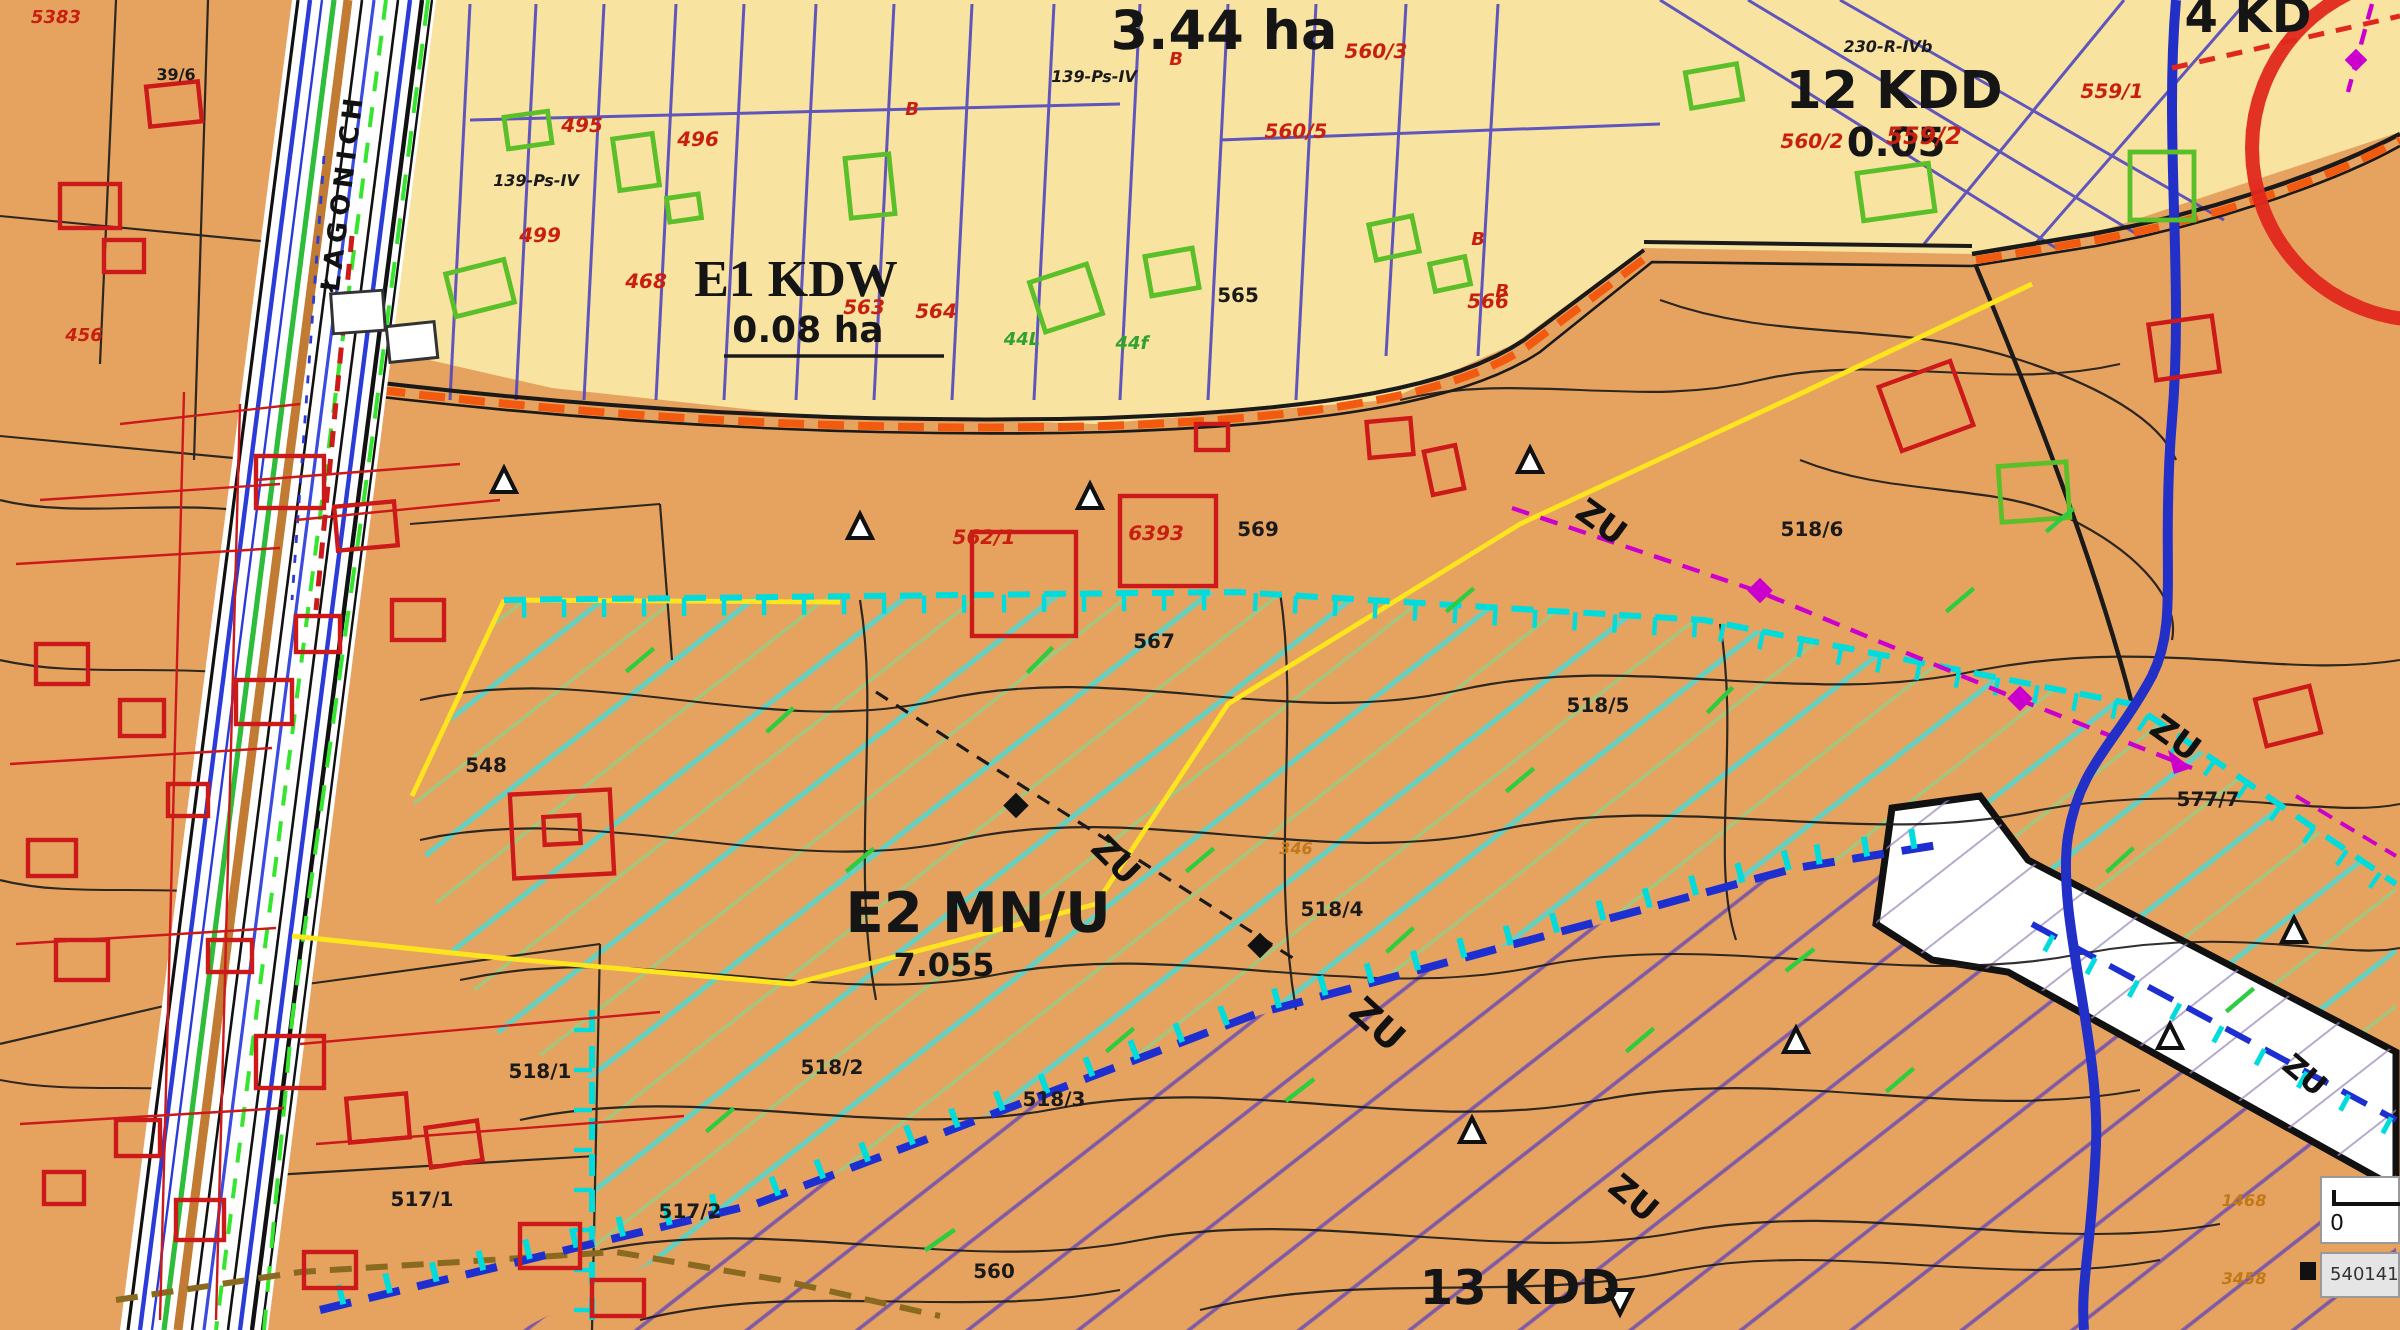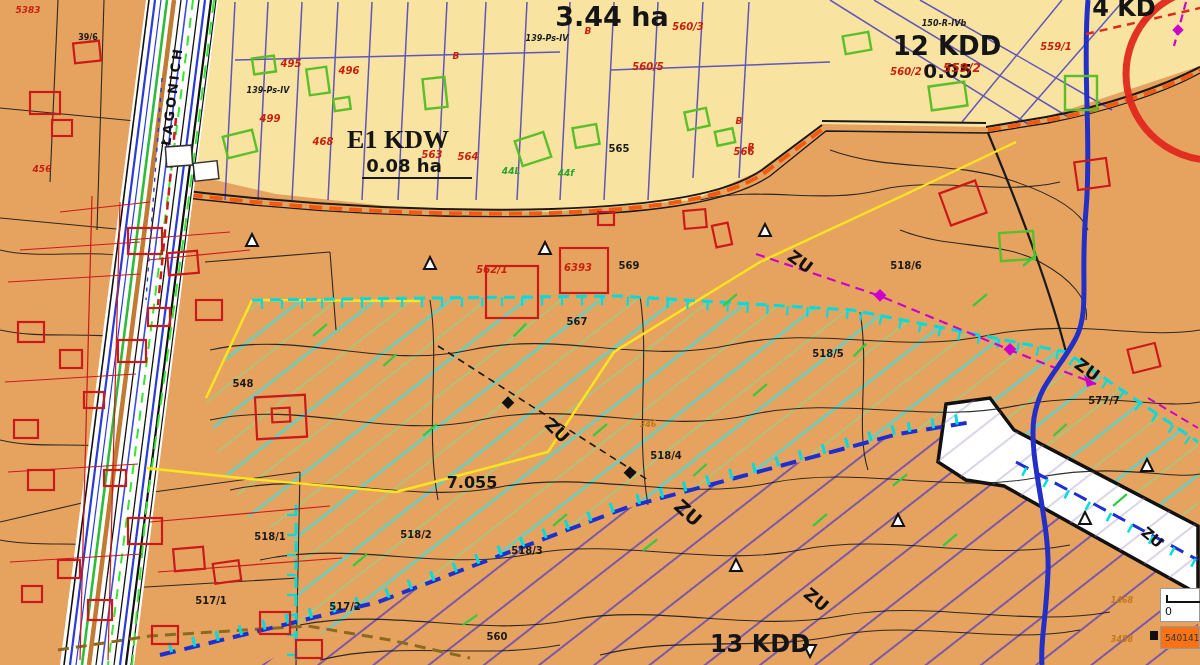--- a/index.html
+++ b/index.html
@@ -14,21 +14,21 @@
   
   .scalebox{
     position:absolute;left:1160px;top:588px;width:40px;height:34px;
     background:#fff;border:1px solid #999;box-sizing:border-box;
   }
   .scalebar{position:absolute;left:5px;top:12px;width:34px;height:2px;background:#111;}
   .scalebar .tick{position:absolute;left:0;top:-6px;width:2px;height:6px;background:#111;display:block;}
   .scalebox .zero{position:absolute;left:4px;top:16px;font-size:11px;color:#111;font-family:"DejaVu Sans",sans-serif;}
   .coordbox{
     position:absolute;left:1160px;top:626px;width:40px;height:23px;
-    background:#f97316;border:1px solid #999;box-sizing:border-box;
+    background:#e5e5e5;border:1px solid #999;box-sizing:border-box;
     display:flex;align-items:center;padding-left:4px;
   }
   .coordbox span{font-size:9px;color:#333;font-family:"DejaVu Sans",sans-serif;}
   .cmark{position:absolute;left:1150px;top:631px;width:8px;height:9px;background:#111;}
   
   .k{stroke:#1a1a1a;fill:none;}
   .red{stroke:#CC1A1A;fill:none;}
   .grn{stroke:#5BBF2A;fill:none;}
   .ind{stroke:#4F46C0;fill:none;}
 </style>
@@ -399,20 +399,21 @@
         <line x1="723.1056000119293" y1="305.7850884871789" x2="736.8943999880707" y2="294.2149115128211" stroke="#2ECC40" stroke-width="2.2"></line>
       </g>
   </svg>
 
   <div class="labels">
       <div class="lbl" style="left: 612px; top: 16px; font-size: 27px; color: rgb(21, 21, 21); font-weight: 700; transform: translate(-50%, -50%);">3.44 ha</div>
       <div class="lbl" style="left: 947px; top: 46px; font-size: 26px; color: rgb(21, 21, 21); font-weight: 700; transform: translate(-50%, -50%);">12 KDD</div>
       <div class="lbl" style="left: 948px; top: 71px; font-size: 20px; color: rgb(21, 21, 21); font-weight: 700; transform: translate(-50%, -50%);">0.05</div>
       <div class="lbl" style="left: 398px; top: 140px; font-size: 26px; color: rgb(21, 21, 21); font-weight: 700; transform: translate(-50%, -50%); font-family: Liberation Serif, serif;">E1 KDW</div>
       <div class="lbl" style="left: 404px; top: 166px; font-size: 18px; color: rgb(21, 21, 21); font-weight: 700; transform: translate(-50%, -50%);">0.08 ha</div>
+      <div class="lbl" style="left: 489px; top: 457px; font-size: 28px; color: rgb(21, 21, 21); font-weight: 700; transform: translate(-50%, -50%);">E2 MN/U</div>
       <div class="lbl" style="left: 472px; top: 483px; font-size: 16px; color: rgb(21, 21, 21); font-weight: 700; transform: translate(-50%, -50%);">7.055</div>
       <div class="lbl" style="left: 760px; top: 644px; font-size: 24px; color: rgb(21, 21, 21); font-weight: 700; transform: translate(-50%, -50%);">13 KDD</div>
       <div class="lbl" style="left: 1124px; top: 8px; font-size: 24px; color: rgb(21, 21, 21); font-weight: 700; transform: translate(-50%, -50%);">4 KD</div>
       <div class="lbl" style="left: 800px; top: 262px; font-size: 17px; color: rgb(17, 17, 17); font-weight: 700; transform: translate(-50%, -50%) rotate(36deg);">ZU</div>
       <div class="lbl" style="left: 1087px; top: 370px; font-size: 17px; color: rgb(17, 17, 17); font-weight: 700; transform: translate(-50%, -50%) rotate(36deg);">ZU</div>
       <div class="lbl" style="left: 557px; top: 431px; font-size: 17px; color: rgb(17, 17, 17); font-weight: 700; transform: translate(-50%, -50%) rotate(45deg);">ZU</div>
       <div class="lbl" style="left: 688px; top: 513px; font-size: 19px; color: rgb(17, 17, 17); font-weight: 700; transform: translate(-50%, -50%) rotate(42deg);">ZU</div>
       <div class="lbl" style="left: 816px; top: 600px; font-size: 17px; color: rgb(17, 17, 17); font-weight: 700; transform: translate(-50%, -50%) rotate(40deg);">ZU</div>
       <div class="lbl" style="left: 1152px; top: 538px; font-size: 15px; color: rgb(17, 17, 17); font-weight: 700; transform: translate(-50%, -50%) rotate(40deg);">ZU</div>
       <div class="lbl" style="left: 172px; top: 96px; font-size: 13px; color: rgb(17, 17, 17); font-weight: 700; letter-spacing: 3px; transform: translate(-50%, -50%) rotate(-83deg);">ŁAGONICH</div>
@@ -434,33 +435,33 @@
       <div class="lbl" style="left: 42px; top: 169px; font-size: 9px; color: rgb(200, 32, 16); font-weight: 600; font-style: italic; transform: translate(-50%, -50%);">456</div>
       <div class="lbl" style="left: 456px; top: 56px; font-size: 9px; color: rgb(200, 32, 16); font-weight: 600; font-style: italic; transform: translate(-50%, -50%);">B</div>
       <div class="lbl" style="left: 588px; top: 31px; font-size: 9px; color: rgb(200, 32, 16); font-weight: 600; font-style: italic; transform: translate(-50%, -50%);">B</div>
       <div class="lbl" style="left: 739px; top: 121px; font-size: 9px; color: rgb(200, 32, 16); font-weight: 600; font-style: italic; transform: translate(-50%, -50%);">B</div>
       <div class="lbl" style="left: 751px; top: 147px; font-size: 9px; color: rgb(200, 32, 16); font-weight: 600; font-style: italic; transform: translate(-50%, -50%);">B</div>
       <div class="lbl" style="left: 577px; top: 322px; font-size: 10px; color: rgb(26, 26, 26); font-weight: 700; transform: translate(-50%, -50%);">567</div>
       <div class="lbl" style="left: 629px; top: 266px; font-size: 10px; color: rgb(26, 26, 26); font-weight: 700; transform: translate(-50%, -50%);">569</div>
       <div class="lbl" style="left: 599px; top: 149px; font-size: 10px; color: rgb(26, 26, 26); font-weight: 700; transform: translate(-50%, -50%); padding-left: 40px;">565</div>
       <div class="lbl" style="left: 243px; top: 384px; font-size: 10px; color: rgb(26, 26, 26); font-weight: 700; transform: translate(-50%, -50%);">548</div>
       <div class="lbl" style="left: 906px; top: 266px; font-size: 10px; color: rgb(26, 26, 26); font-weight: 700; transform: translate(-50%, -50%);">518/6</div>
-      <div class="lbl" style="left: 799px; top: 354px; font-size: 10px; color: rgb(26, 26, 26); font-weight: 700; transform: translate(-50%, -50%); margin-left: 29px;">518/5</div>
+      <div class="lbl" style="left: 799px; top: 354px; font-size: 10px; color: rgb(26, 26, 26); font-weight: 700; transform: translate(-50%, -50%);">518/5</div>
       <div class="lbl" style="left: 666px; top: 456px; font-size: 10px; color: rgb(26, 26, 26); font-weight: 700; transform: translate(-50%, -50%);">518/4</div>
       <div class="lbl" style="left: 527px; top: 551px; font-size: 10px; color: rgb(26, 26, 26); font-weight: 700; transform: translate(-50%, -50%);">518/3</div>
       <div class="lbl" style="left: 416px; top: 535px; font-size: 10px; color: rgb(26, 26, 26); font-weight: 700; transform: translate(-50%, -50%);">518/2</div>
       <div class="lbl" style="left: 270px; top: 537px; font-size: 10px; color: rgb(26, 26, 26); font-weight: 700; transform: translate(-50%, -50%);">518/1</div>
       <div class="lbl" style="left: 211px; top: 601px; font-size: 10px; color: rgb(26, 26, 26); font-weight: 700; transform: translate(-50%, -50%);">517/1</div>
       <div class="lbl" style="left: 345px; top: 607px; font-size: 10px; color: rgb(26, 26, 26); font-weight: 700; transform: translate(-50%, -50%);">517/2</div>
       <div class="lbl" style="left: 497px; top: 637px; font-size: 10px; color: rgb(26, 26, 26); font-weight: 700; transform: translate(-50%, -50%);">560</div>
       <div class="lbl" style="left: 1104px; top: 401px; font-size: 10px; color: rgb(26, 26, 26); font-weight: 700; transform: translate(-50%, -50%);">577/7</div>
       <div class="lbl" style="left: 88px; top: 38px; font-size: 8px; color: rgb(26, 26, 26); font-weight: 700; transform: translate(-50%, -50%);">39/6</div>
       <div class="lbl" style="left: 268px; top: 91px; font-size: 8px; color: rgb(26, 26, 26); font-weight: 600; font-style: italic; transform: translate(-50%, -50%);">139-Ps-IV</div>
       <div class="lbl" style="left: 547px; top: 39px; font-size: 8px; color: rgb(26, 26, 26); font-weight: 600; font-style: italic; transform: translate(-50%, -50%);">139-Ps-IV</div>
-      <div class="lbl" style="left: 944px; top: 24px; font-size: 8px; color: rgb(26, 26, 26); font-weight: 600; font-style: italic; transform: translate(-50%, -50%);">150-R-IVb</div>
+      <div class="lbl" style="left: 944px; top: 24px; font-size: 8px; color: rgb(26, 26, 26); font-weight: 600; font-style: italic; transform: translate(-50%, -50%);">230-R-IVb</div>
       <div class="lbl" style="left: 511px; top: 171px; font-size: 9px; color: rgb(47, 161, 47); font-weight: 600; font-style: italic; transform: translate(-50%, -50%);">44L</div>
       <div class="lbl" style="left: 566px; top: 173px; font-size: 9px; color: rgb(47, 161, 47); font-weight: 600; font-style: italic; transform: translate(-50%, -50%);">44f</div>
       <div class="lbl" style="left: 1122px; top: 601px; font-size: 8px; color: rgb(192, 120, 24); font-weight: 600; font-style: italic; transform: translate(-50%, -50%);">1468</div>
       <div class="lbl" style="left: 1122px; top: 640px; font-size: 8px; color: rgb(192, 120, 24); font-weight: 600; font-style: italic; transform: translate(-50%, -50%);">3458</div>
       <div class="lbl" style="left: 648px; top: 425px; font-size: 8px; color: rgb(192, 120, 24); font-weight: 600; font-style: italic; transform: translate(-50%, -50%);">346</div>
     </div>
 
   <div class="scalebox">
     <div class="scalebar">
         <span class="tick"></span>

